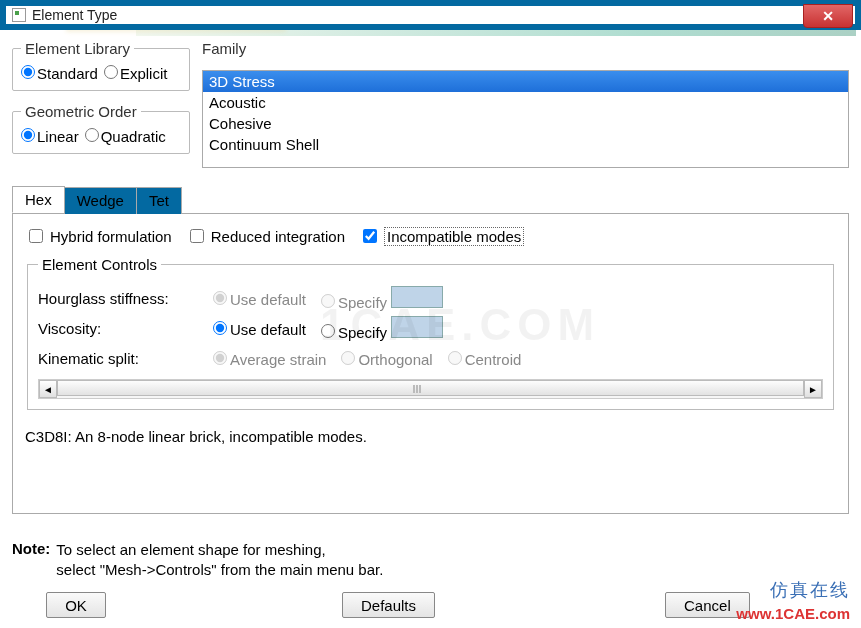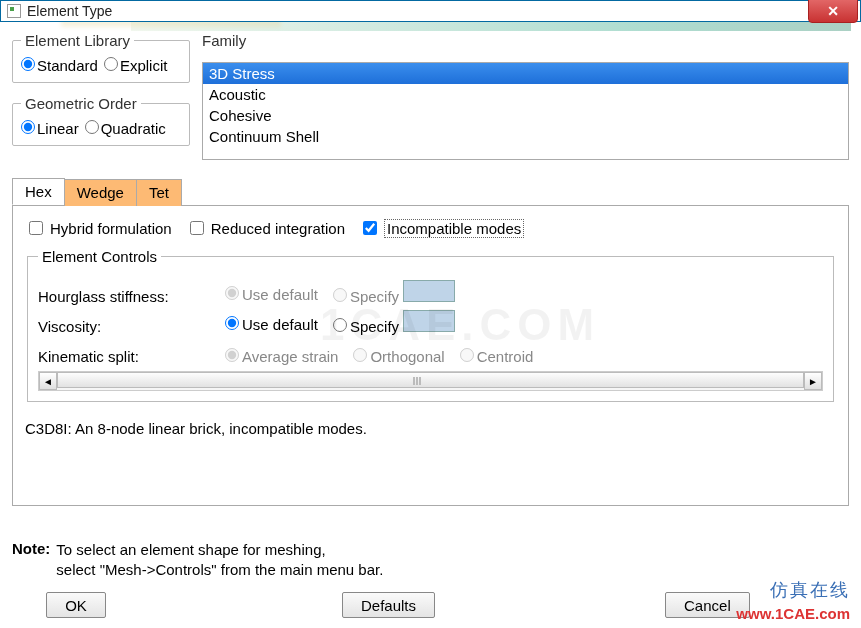--- a/index.html
+++ b/index.html
@@ -1,19 +1,19 @@
 <!DOCTYPE html>
 <html><head>
 <meta charset="utf-8">
 <style>
 * { box-sizing: border-box; font-family: "Segoe UI", Arial, sans-serif; }
 body { margin:0; padding:0; width:861px; height:628px; background:#fff; position:relative; overflow:hidden; }
 
 
-.titlebar { height:22px; border:1px solid #0369a1; background:#fff; display:flex; align-items:center; position:relative; }
+.titlebar { height:30px; border:6px solid #0369a1; background:#fff; display:flex; align-items:center; position:relative; }
 .title-icon { width:14px; height:14px; margin-left:6px; border:1px solid #999; display:inline-block; position:relative; }
 .title-icon::before { content:""; position:absolute; left:2px; top:2px; width:4px; height:4px; background:#4aa04a; }
 .title-text { margin-left:6px; font-size:14px; color:#222; }
 .close-btn { position:absolute; right:2px; top:-2px; width:50px; height:24px; border-radius:0 0 4px 4px; background:linear-gradient(#e26666,#c83232); border:1px solid #a82020; display:flex; align-items:center; justify-content:center; }
 .close-x { color:#fff; font-size:14px; font-weight:bold; }
 .bg-blur { position:absolute; left:130px; top:0; width:720px; height:30px; background:linear-gradient(90deg,#d8e8d0,#1b9e7a 70%,#0f7a57); opacity:0.35; z-index:-1;}
 .bg-blur2 { position:absolute; left:60px; top:4px; width:220px; height:22px; background:#e8d8a0; opacity:0.35; z-index:-1; filter:blur(2px);}
 
 .content { padding:10px 12px 0 12px; }
 
@@ -28,31 +28,31 @@
 
 .family-group { flex:1; border:none; padding:0; }
 .family-legend { font-size:15px; color:#333; margin-bottom:13px; display:block; }
 .listbox { border:1px solid #aaa; height:98px; overflow:auto; position:relative; }
 .listbox-inner { }
 .list-item { padding:2px 6px; font-size:15px; cursor:default; }
 .list-item.selected { background:#2d8cff; background:linear-gradient(#3a8eed,#1e6fd9); color:#fff; }
 
 .tabs { margin-top:18px; }
 .tab-strip { display:flex; border-bottom:1px solid #aaa; }
-.tab { border:1px solid #aaa; border-bottom:none; padding:4px 12px; font-size:15px; background:#fdba74; margin-right:-1px; cursor:pointer; position:relative; top:1px; }
+.tab { border:1px solid #aaa; border-bottom:none; padding:4px 12px; font-size:15px; background:#0369a1; margin-right:-1px; cursor:pointer; position:relative; top:1px; }
 .tab.active { background:#fff; border-bottom:1px solid #fff; top:0; }
 .tab-body { border:1px solid #aaa; border-top:none; padding:12px; min-height:300px; position:relative; }
 
 .check-row { display:flex; gap:14px; align-items:center; font-size:15px; margin-bottom:10px; }
 .check-row label { display:flex; align-items:center; gap:4px; }
 .dotted { border:1px dotted #666; padding:0 2px; }
 
 .controls-group { border:1px solid #bbb; padding:10px; margin-top:4px; position:relative; }
 .controls-group > legend { font-size:15px; padding:0 4px; }
-.ctrl-row { display:flex; align-items:flex-end; min-height:30px; font-size:15px;gap:12px; }
+.ctrl-row { display:flex; align-items:center; min-height:30px; font-size:15px; }
 .ctrl-label { width:170px; }
 .ctrl-opts { display:flex; gap:10px; align-items:center; }
 .ctrl-opts.disabled { color:#888; }
 .specify-box { width:52px; height:22px; border:1px solid #8aa; background:#bfd4e8; display:inline-block; margin-left:4px; }
 
 .hscroll { display:flex; align-items:center; border:1px solid #ccc; height:20px; margin-top:6px; background:#f0f0f0; }
 .hscroll .arrow { width:18px; height:18px; border:1px solid #bbb; background:linear-gradient(#fff,#e0e0e0); display:flex; align-items:center; justify-content:center; font-size:10px; }
 .hscroll .track { flex:1; height:18px; background:#f6f6f6; position:relative; }
 .hscroll .thumb { position:absolute; left:0; top:0; height:16px; width:100%; border:1px solid #bbb; background:linear-gradient(#fdfdfd,#e2e2e2); }
 .hscroll .grip { position:absolute; left:48%; top:4px; width:2px; height:8px; background:#bbb; box-shadow:3px 0 #bbb,-3px 0 #bbb; }

